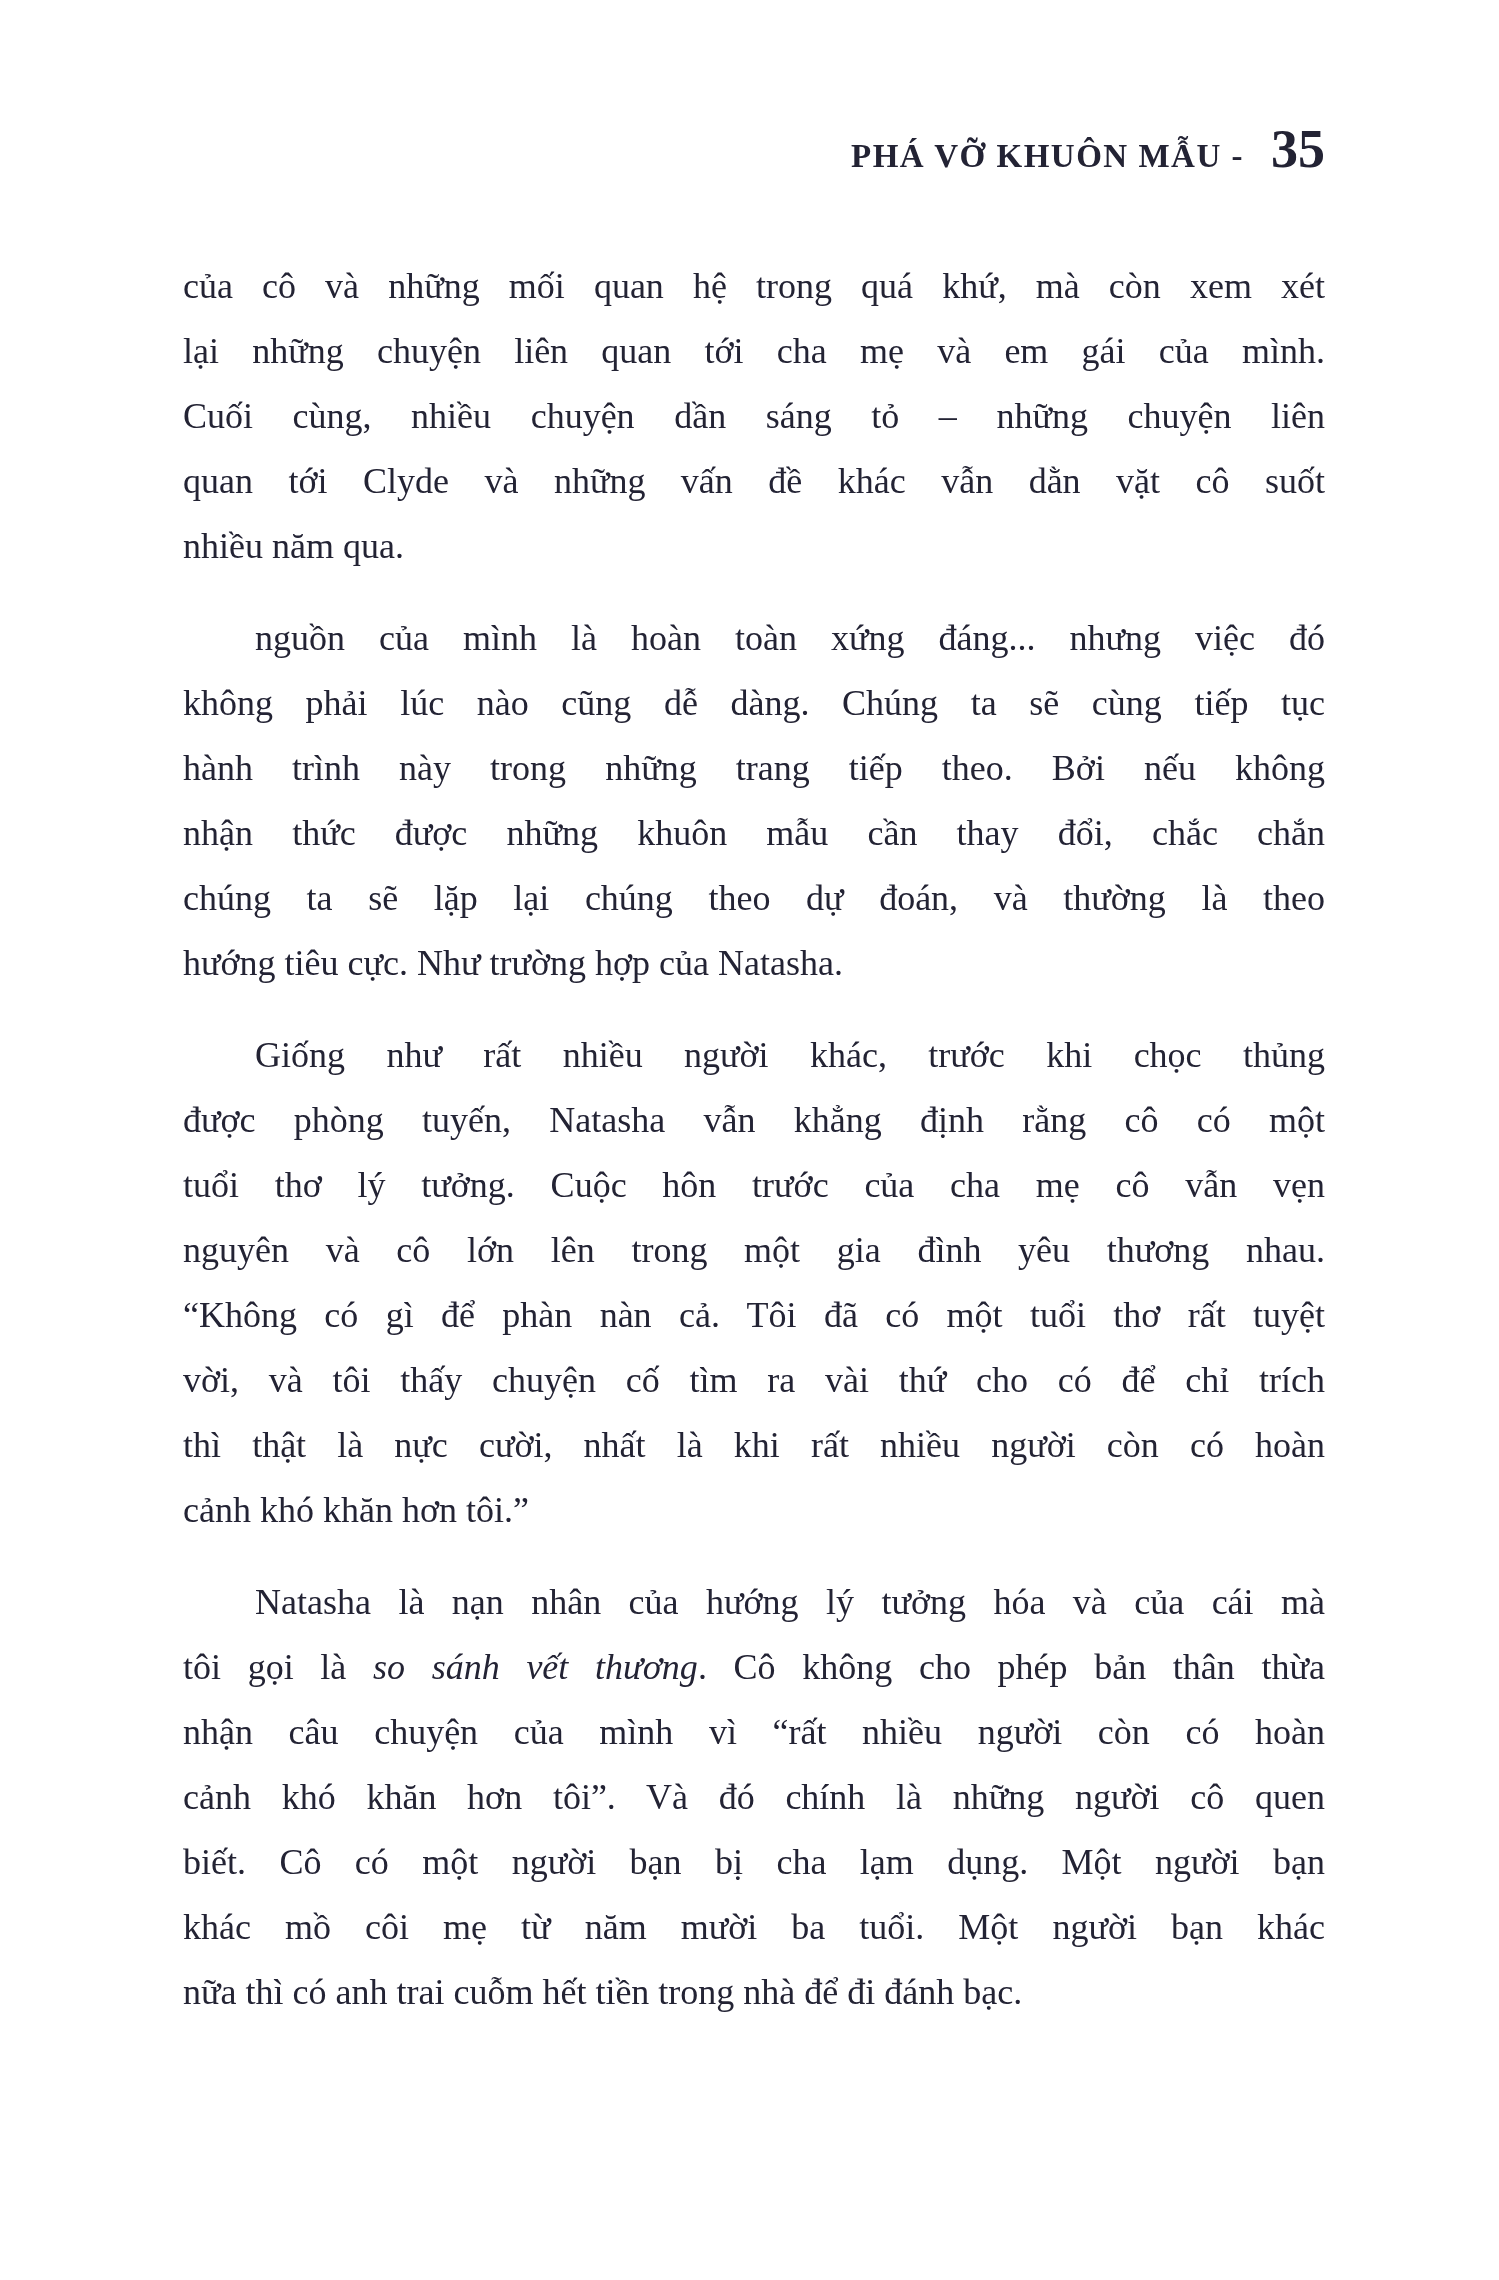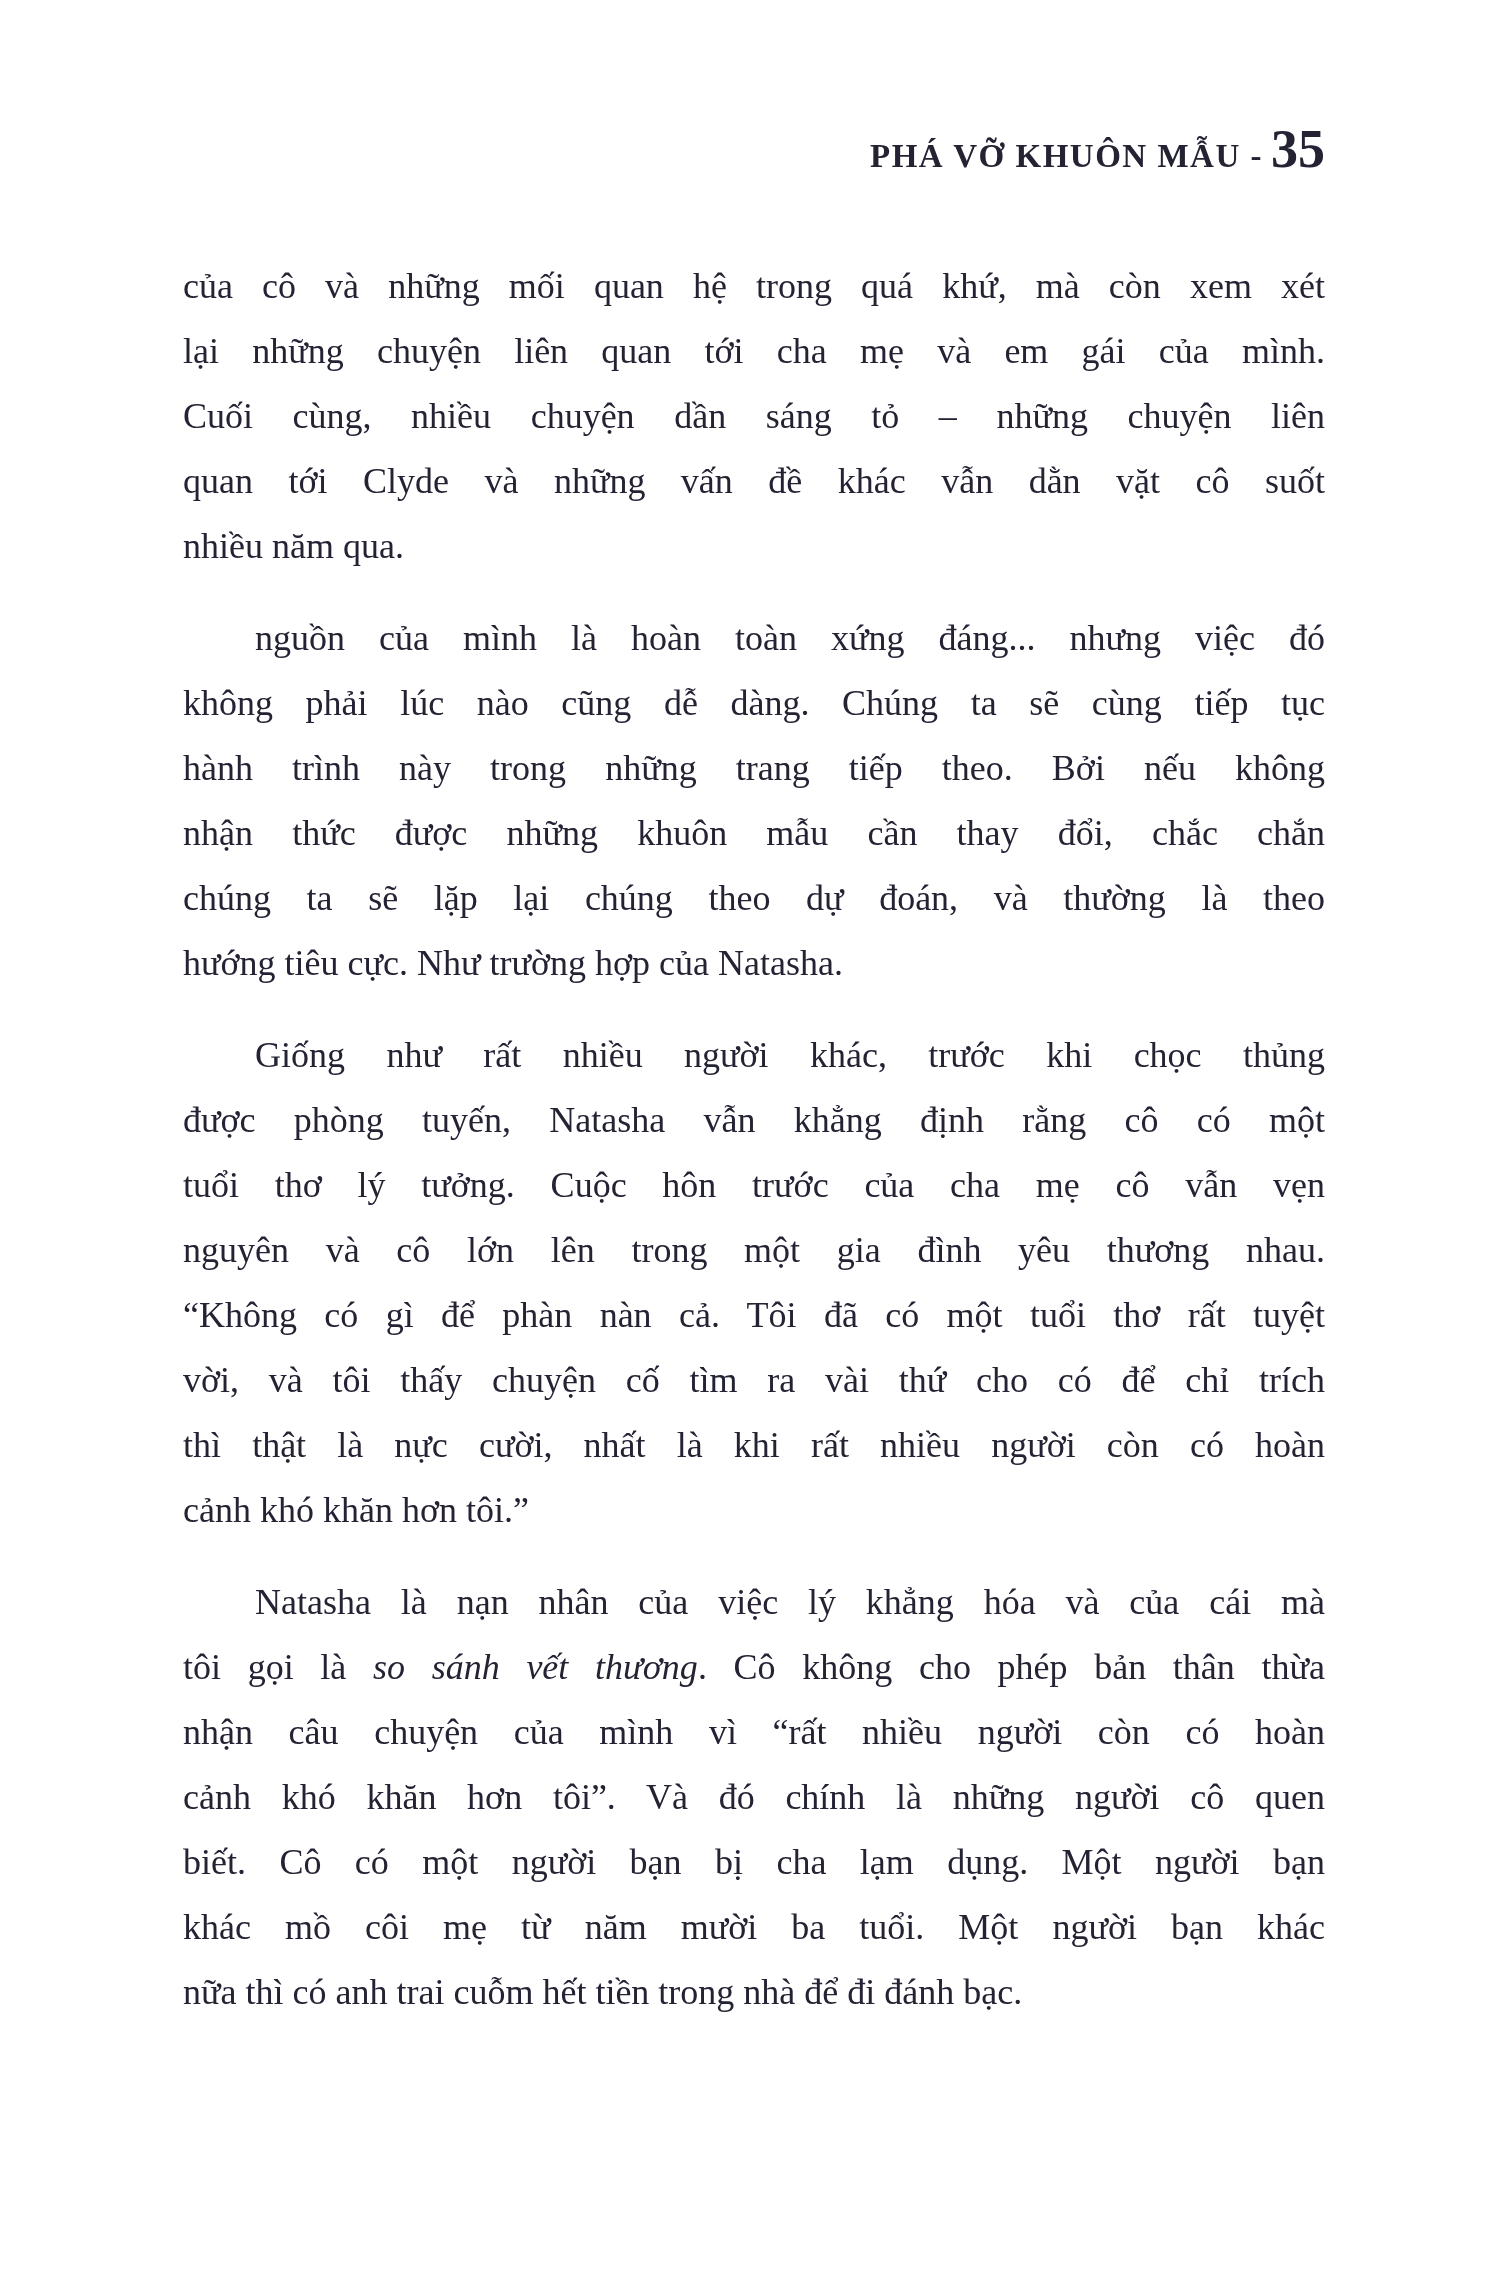--- a/index.html
+++ b/index.html
@@ -19,21 +19,21 @@
     background: var(--paper);
     color: var(--ink);
     overflow: hidden;
   }
   .running-header {
     position: absolute;
     top: 118px;
     right: 174px;
     display: flex;
     align-items: baseline;
-    gap: 8px;
+    gap: 27px;
     white-space: nowrap;
   }
   .running-header .title {
     font-size: 33px;
     font-weight: 600;
     letter-spacing: 1.5px;
   }
   .running-header .page-num {
     font-size: 54px;
     font-weight: 600;
@@ -93,21 +93,21 @@
         <div class="line"><span class="seg">Giống như rất nhiều người khác, trước khi chọc thủng</span></div>
         <div class="line"><span class="seg">được phòng tuyến, Natasha vẫn khẳng định rằng cô có một</span></div>
         <div class="line"><span class="seg">tuổi thơ lý tưởng. Cuộc hôn trước của cha mẹ cô vẫn vẹn</span></div>
         <div class="line"><span class="seg">nguyên và cô lớn lên trong một gia đình yêu thương nhau.</span></div>
         <div class="line"><span class="seg">“Không có gì để phàn nàn cả. Tôi đã có một tuổi thơ rất tuyệt</span></div>
         <div class="line"><span class="seg">vời, và tôi thấy chuyện cố tìm ra vài thứ cho có để chỉ trích</span></div>
         <div class="line"><span class="seg">thì thật là nực cười, nhất là khi rất nhiều người còn có hoàn</span></div>
         <div class="line last"><span class="seg">cảnh khó khăn hơn tôi.”</span></div>
       </div>
       <div class="para indent">
-        <div class="line"><span class="seg">Natasha là nạn nhân của việc lý khẳng hóa và của cái mà</span></div>
+        <div class="line"><span class="seg">Natasha là nạn nhân của hướng lý tưởng hóa và của cái mà</span></div>
         <div class="line"><span class="seg">tôi gọi là </span><span class="seg italic">so sánh vết thương</span><span class="seg">. Cô không cho phép bản thân thừa</span></div>
         <div class="line"><span class="seg">nhận câu chuyện của mình vì “rất nhiều người còn có hoàn</span></div>
         <div class="line"><span class="seg">cảnh khó khăn hơn tôi”. Và đó chính là những người cô quen</span></div>
         <div class="line"><span class="seg">biết. Cô có một người bạn bị cha lạm dụng. Một người bạn</span></div>
         <div class="line"><span class="seg">khác mồ côi mẹ từ năm mười ba tuổi. Một người bạn khác</span></div>
         <div class="line last"><span class="seg">nữa thì có anh trai cuỗm hết tiền trong nhà để đi đánh bạc.</span></div>
       </div>
     </div>
 </div>
 

